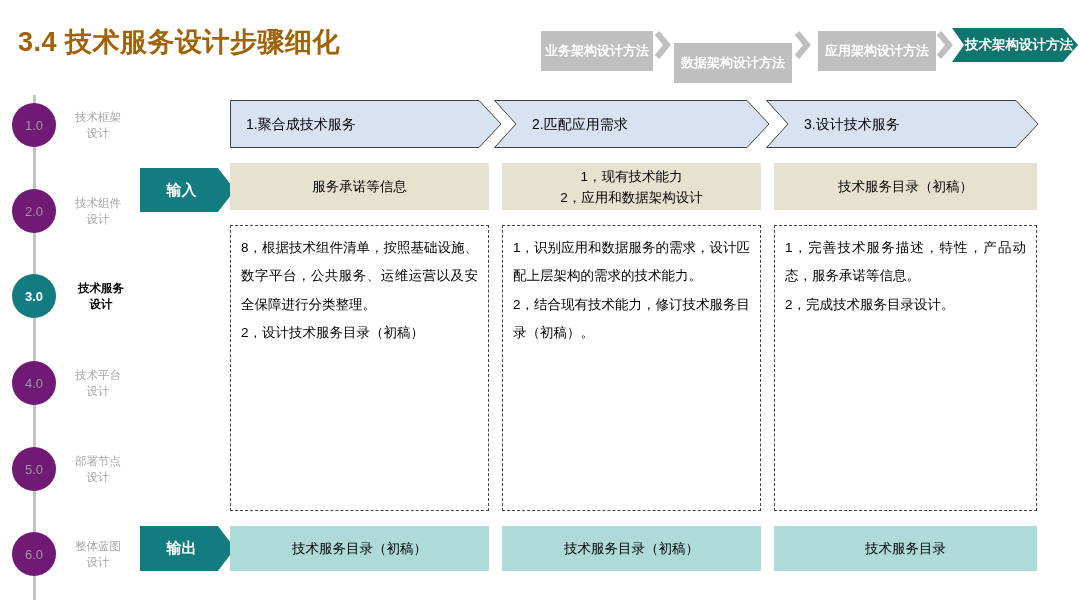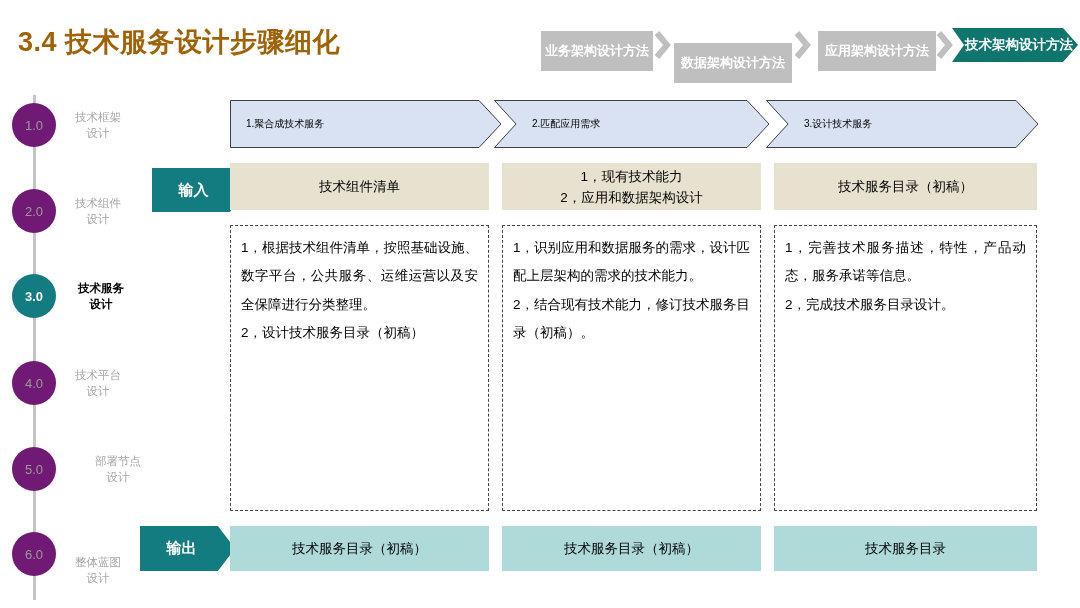--- a/index.html
+++ b/index.html
@@ -26,28 +26,28 @@
   .tl-circle.active { background:#127C80; color:#fff; font-weight:bold; }
   .tl-label { position:absolute; left:56px; width:84px; font-size:11.5px; line-height:1.35;
               color:#A6A6A6; text-align:center; white-space:pre-line; }
   .tl-label.active { color:#000; font-weight:bold;padding-left:6px; }
 
   
   .row-label { position:absolute; left:140px; width:95px; background:#127C80; color:#fff;
                font-weight:bold; display:flex; align-items:center; justify-content:center; }
   .rl-arrow { clip-path:polygon(0 0, 82% 0, 100% 50%, 82% 100%, 0 100%); font-size:15px; padding-right:12px; }
   .rl-tall  { clip-path:polygon(0 0, 87% 0, 100% 50%, 87% 100%, 0 100%); font-size:15px; padding-right:10px; }
-  .rl-input  { top:168px; height:44px;margin-left:12px; }
+  .rl-input  { top:168px; height:44px; }
   .rl-guide  { top:224px; height:287px; }
   .rl-output { top:526px; height:45px; }
 
   
   .proc-header { position:absolute; top:100px; height:48px; }
   .proc-header svg { position:absolute; left:0; top:0; }
-  .proc-header .hlabel { position:absolute; top:0; height:48px; line-height:48px; font-size:10px; color:#000; }
+  .proc-header .hlabel { position:absolute; top:0; height:48px; line-height:48px; font-size:14px; color:#000; }
   .ph1 { left:230px; width:272px; } .ph1 .hlabel { left:16px; }
   .ph2 { left:494px; width:276px; } .ph2 .hlabel { left:38px; }
   .ph3 { left:766px; width:273px; } .ph3 .hlabel { left:38px; }
 
   
   .c1 { left:230px; width:259px; }
   .c2 { left:502px; width:259px; }
   .c3 { left:774px; width:263px; }
 
   .input-box { position:absolute; top:163px; height:47px; background:#E6E2CF; color:#000;
@@ -92,25 +92,25 @@
 
   <div class="tl-circle active" style="top:274px;">3.0</div>
   <div class="tl-label active" style="top:281px;">技术服务
 设计</div>
 
   <div class="tl-circle" style="top:361px;">4.0</div>
   <div class="tl-label" style="top:368px;">技术平台
 设计</div>
 
   <div class="tl-circle" style="top:447px;">5.0</div>
-  <div class="tl-label" style="top:454px;margin-left:20px;">部署节点
+  <div class="tl-label" style="top:454px;">部署节点
 设计</div>
 
   <div class="tl-circle" style="top:532px;">6.0</div>
-  <div class="tl-label" style="top:555px;">整体蓝图
+  <div class="tl-label" style="top:539px;">整体蓝图
 设计</div>
 
   <div class="row-label rl-arrow rl-input">输入</div>
   <div class="row-label rl-arrow rl-output">输出</div>
 
   <div class="proc-header ph1">
     <svg width="272" height="48" viewBox="0 0 272 48">
       <polygon points="0.5,0.5 249,0.5 271,24 249,47.5 0.5,47.5" fill="#D9E2F3" stroke="#3F3F3F" stroke-width="1"></polygon>
     </svg>
     <span class="hlabel">1.聚合成技术服务</span>
@@ -122,32 +122,32 @@
     <span class="hlabel">2.匹配应用需求</span>
   </div>
   <div class="proc-header ph3">
     <svg width="273" height="48" viewBox="0 0 273 48">
       <polygon points="0.5,0.5 250,0.5 272,24 250,47.5 0.5,47.5 22,24" fill="#D9E2F3" stroke="#3F3F3F" stroke-width="1"></polygon>
     </svg>
     <span class="hlabel">3.设计技术服务</span>
   </div>
 
   <div class="input-box c1">
-    <div>技术组件清单</div>
+    <div>服务承诺等信息</div>
   </div>
   <div class="input-box c2">
     <div>1，现有技术能力</div>
     <div>2，应用和数据架构设计</div>
   </div>
   <div class="input-box c3">
     <div>技术服务目录（初稿）</div>
   </div>
 
   <div class="guide-box c1">
-    <p>1，根据技术组件清单，按照基础设施、数字平台，公共服务、运维运营以及安全保障进行分类整理。</p>
+    <p>8，根据技术组件清单，按照基础设施、数字平台，公共服务、运维运营以及安全保障进行分类整理。</p>
     <p>2，设计技术服务目录（初稿）</p>
   </div>
   <div class="guide-box c2">
     <p>1，识别应用和数据服务的需求，设计匹配上层架构的需求的技术能力。</p>
     <p>2，结合现有技术能力，修订技术服务目录（初稿）。</p>
   </div>
   <div class="guide-box c3">
     <p>1，完善技术服务描述，特性，产品动态，服务承诺等信息。</p>
     <p>2，完成技术服务目录设计。</p>
   </div>

